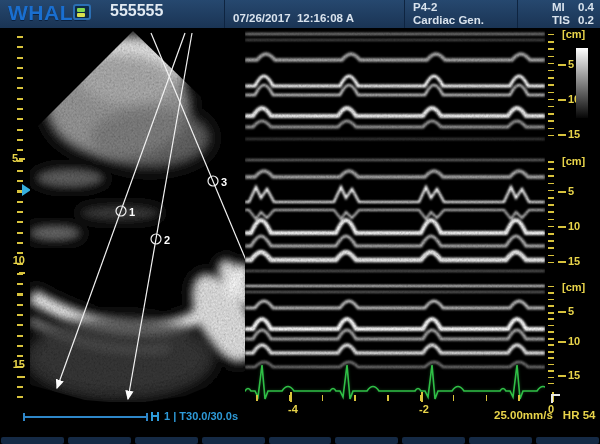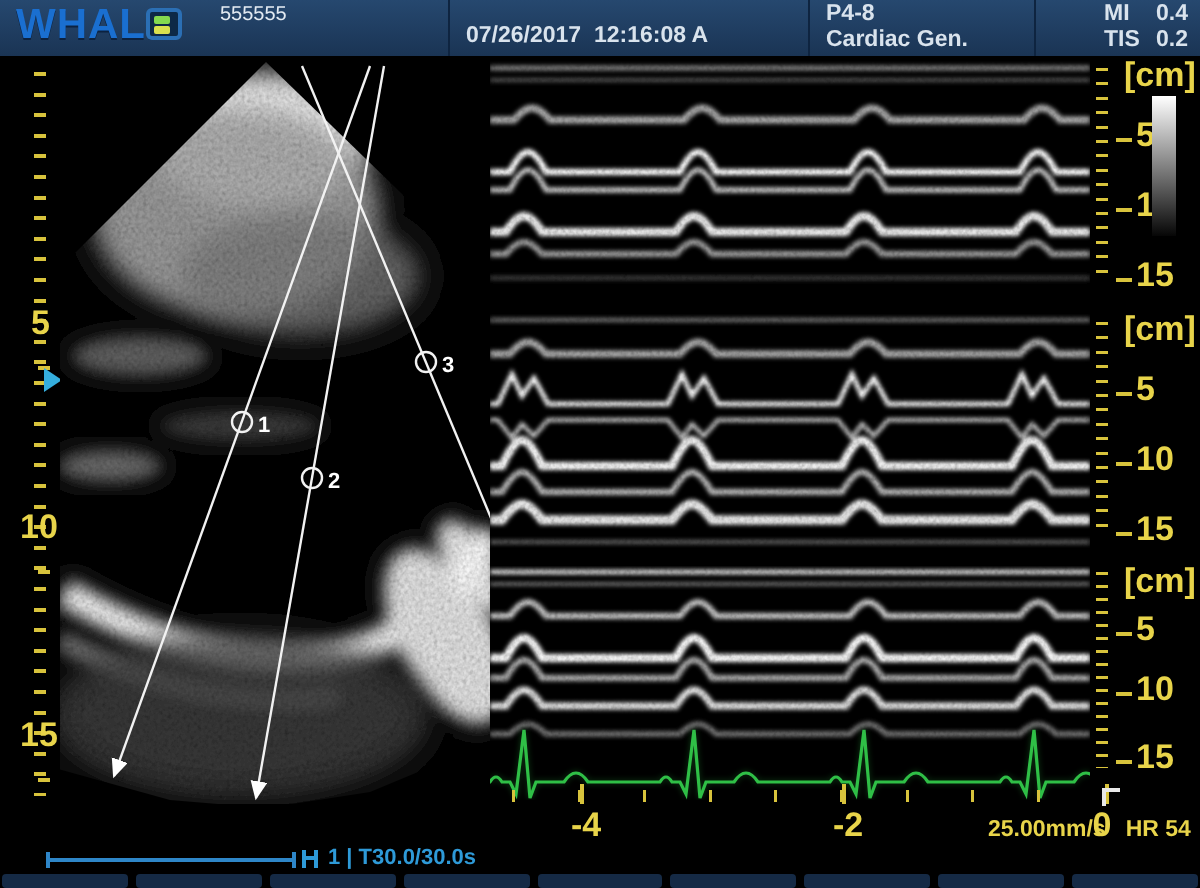--- a/index.html
+++ b/index.html
@@ -10,28 +10,28 @@
   .topbar{position:absolute;left:0;top:0;width:600px;height:28px;
           background:linear-gradient(#26486f,#1a3454);display:flex;}
   .tsec{position:relative;height:28px;border-right:1px solid #0e2440;box-sizing:border-box;}
   .tsec1{width:225px;} .tsec2{width:180px;text-align:center;} .tsec3{width:113px;} .tsec4{flex:1;border-right:none;}
   .brand{position:absolute;left:8px;top:1px;font-size:21px;font-weight:800;letter-spacing:.5px;
          color:#1a6fd0;text-shadow:0 1px 0 #0c2240;}
   .logoicon{position:absolute;left:73px;top:4px;width:18px;height:16px;background:#0d2946;
             border:2px solid #2b6fb4;border-radius:3px;box-sizing:border-box;}
   .logoicon i{position:absolute;left:2px;width:8px;height:4px;border-radius:1px;display:block;}
   .logoicon .g1{top:2px;background:#84d94f;} .logoicon .g2{top:7px;background:#d9e04e;}
-  .pid{position:absolute;left:110px;top:2px;font-size:10px;font-weight:normal;color:#e2eaf2;}
+  .pid{position:absolute;left:110px;top:2px;font-size:16px;font-weight:bold;color:#e2eaf2;}
   .dt{position:absolute;left:8px;top:12px;font-size:11.5px;font-weight:bold;color:#d9e3ed;white-space:pre;}
   .probe{position:absolute;left:8px;top:1px;font-size:11.5px;font-weight:bold;color:#d9e3ed;line-height:13px;}
   .mitis{position:absolute;left:12px;top:1px;font-size:11.5px;font-weight:bold;color:#d9e3ed;line-height:13px;}
   .mitis .row{display:flex;} .mitis .lab{width:26px;padding-left:22px;} 
 
   
-  .yel{color:#e8d44a;font-weight:bold;font-size:17px;}
+  .yel{color:#e8d44a;font-weight:bold;font-size:11px;}
 
   
   .lruler{position:absolute;left:10px;top:28px;width:30px;height:380px;}
   .lruler .ticks{position:absolute;left:7px;top:8px;width:6px;height:362px;
         background:repeating-linear-gradient(to bottom,#d8c33c 0 2px,transparent 2px 10.3px);}
   .lruler .rlabel{position:absolute;left:0;width:15px;text-align:right;}
   .rlabel::after{content:"";display:inline-block;width:6px;height:2px;background:#d8c33c;
                  margin-left:1px;vertical-align:2px;}
   .focus{position:absolute;left:22px;top:184px;width:0;height:0;
          border-left:9px solid #35aede;border-top:6px solid transparent;border-bottom:6px solid transparent;}
@@ -59,21 +59,21 @@
         background:repeating-linear-gradient(to right,#d8c33c 0 1.5px,transparent 1.5px 32.8px);}
   .taxis .major{position:absolute;left:45px;top:1px;width:268px;height:10px;
         background:repeating-linear-gradient(to right,#d8c33c 0 2px,transparent 2px 131.2px);}
   .taxis .tlabel{position:absolute;top:12px;width:22px;text-align:center;}
   .tcursor{position:absolute;left:306px;top:3px;width:7px;height:7px;
            border-left:2px solid #e8e8e8;border-top:2px solid #e8e8e8;}
   .speedhr{position:absolute;left:494px;top:409px;display:flex;gap:10px;justify-content:center;}
   .speedhr span{font-size:11.5px;}
 
   
-  .cine{position:absolute;left:18px;top:422px;width:260px;height:16px;text-align:center;}
+  .cine{position:absolute;left:18px;top:409px;width:260px;height:16px;text-align:center;}
   .cine .bar{position:absolute;left:5px;top:7px;width:125px;height:2px;background:#2e86c8;}
   .cine .bar::before,.cine .bar::after{content:"";position:absolute;top:-3px;width:2px;height:8px;background:#2e86c8;}
   .cine .bar::before{left:0;} .cine .bar::after{right:0;}
   .cine .loopicon{position:absolute;left:133px;top:3px;width:8px;height:9px;
         border-left:2px solid #2e9ad8;border-right:2px solid #2e9ad8;box-sizing:border-box;}
   .cine .loopicon::before{content:"";position:absolute;left:0;top:3px;width:4px;height:2px;background:#2e9ad8;}
   .cine .clabel{position:absolute;left:146px;top:1px;color:#2e9ad8;font-weight:bold;font-size:11px;white-space:pre;}
 
   
   .softkeys{position:absolute;left:0;bottom:0;width:600px;height:7px;display:flex;gap:4px;padding:0 1px;box-sizing:border-box;}
@@ -91,21 +91,21 @@
           <i class="g1"></i>
           <i class="g2"></i>
         </span>
       <span class="pid">555555</span>
     </div>
     <div class="tsec tsec2">
       <span class="dt">07/26/2017  12:16:08 A</span>
     </div>
     <div class="tsec tsec3">
       <div class="probe">
-        <div>P4-8</div>
+        <div>P4-2</div>
         <div>Cardiac Gen.</div>
       </div>
     </div>
     <div class="tsec tsec4">
       <div class="mitis">
         <div class="row">
             <span class="lab">MI</span>
             <span>0.4</span>
           </div>
         <div class="row">

